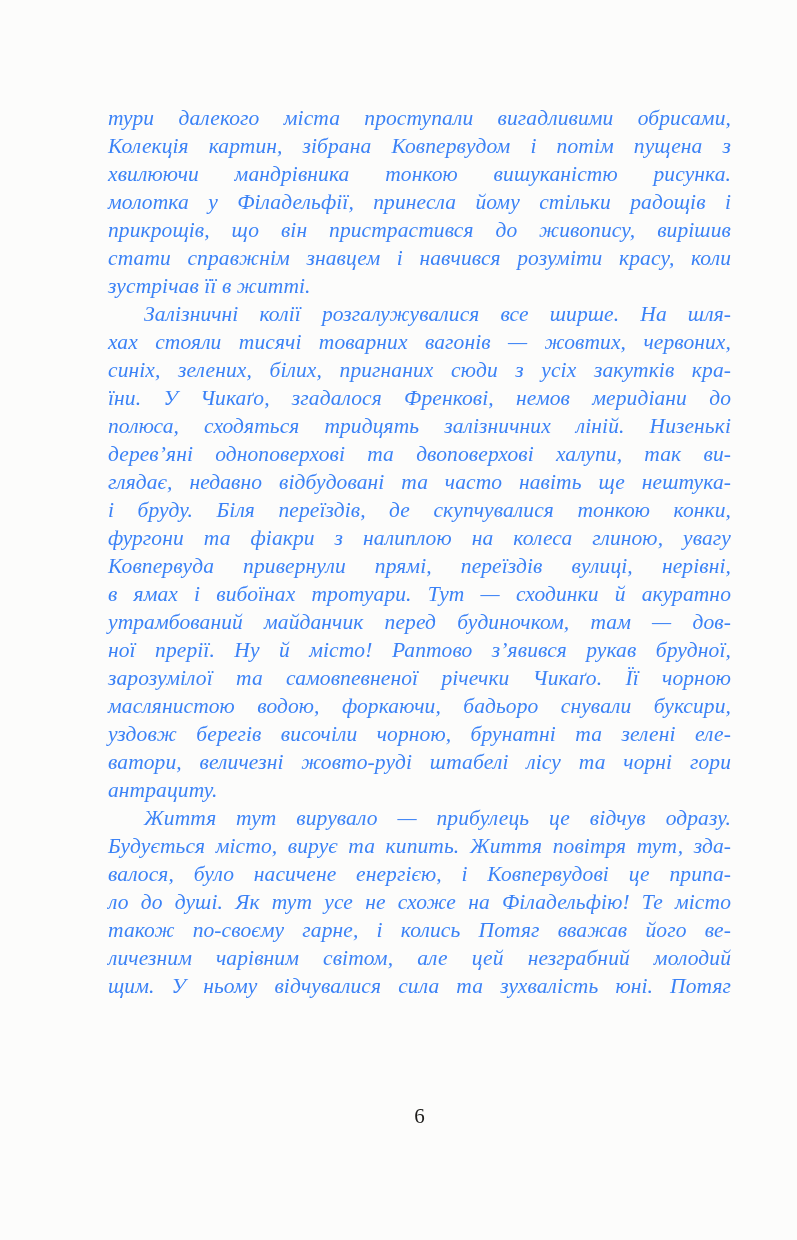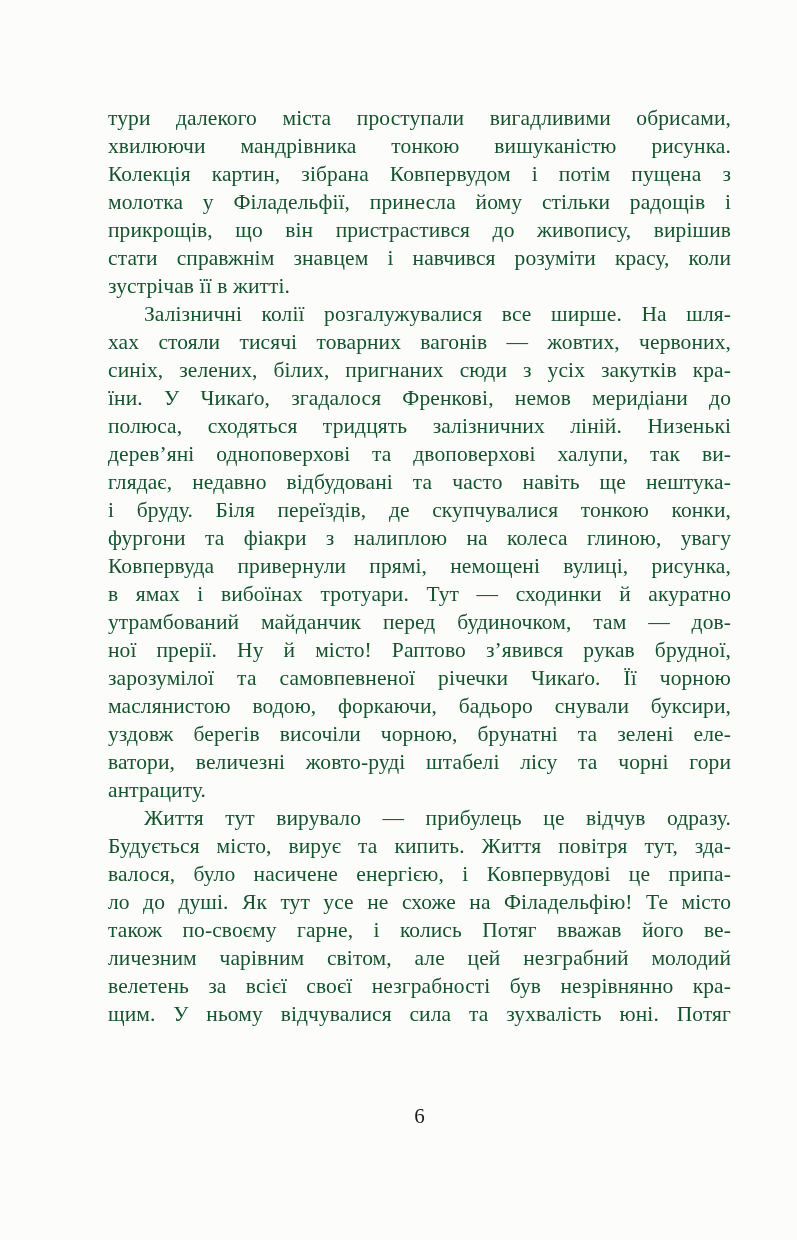--- a/index.html
+++ b/index.html
@@ -50,55 +50,54 @@
     text-align: center;
     color: #1e1d1b;
     font-size: 21px;
     line-height: 28px;
   }
 </style>
 </head>
 <body style="background: rgb(252, 252, 251);">
 
 <div class="page">
-  <div class="text-block" style="color: #14532d;">
+  <div class="text-block" style="color: #3b82f6; font-style: italic;">
       <div class="paragraph">
         <div class="line justified">тури далекого міста проступали вигадливими обрисами,</div>
+        <div class="line justified">Колекція картин, зібрана Ковпервудом і потім пущена з</div>
         <div class="line justified">хвилюючи мандрівника тонкою вишуканістю рисунка.</div>
-        <div class="line justified">Колекція картин, зібрана Ковпервудом і потім пущена з</div>
         <div class="line justified">молотка у Філадельфії, принесла йому стільки радощів і</div>
         <div class="line justified">прикрощів, що він пристрастився до живопису, вирішив</div>
         <div class="line justified">стати справжнім знавцем і навчився розуміти красу, коли</div>
         <div class="line">зустрічав її в житті.</div>
       </div>
       <div class="paragraph">
         <div class="line justified indented">Залізничні колії розгалужувалися все ширше. На шля-</div>
         <div class="line justified">хах стояли тисячі товарних вагонів — жовтих, червоних,</div>
         <div class="line justified">синіх, зелених, білих, пригнаних сюди з усіх закутків кра-</div>
         <div class="line justified">їни. У Чикаґо, згадалося Френкові, немов меридіани до</div>
         <div class="line justified">полюса, сходяться тридцять залізничних ліній. Низенькі</div>
         <div class="line justified">дерев’яні одноповерхові та двоповерхові халупи, так ви-</div>
         <div class="line justified">глядає, недавно відбудовані та часто навіть ще нештука-</div>
         <div class="line justified">і бруду. Біля переїздів, де скупчувалися тонкою конки,</div>
         <div class="line justified">фургони та фіакри з налиплою на колеса глиною, увагу</div>
-        <div class="line justified">Ковпервуда привернули прямі, немощені вулиці, рисунка,</div>
+        <div class="line justified">Ковпервуда привернули прямі, переїздів вулиці, нерівні,</div>
         <div class="line justified">в ямах і вибоїнах тротуари. Тут — сходинки й акуратно</div>
         <div class="line justified">утрамбований майданчик перед будиночком, там — дов-</div>
         <div class="line justified">ної прерії. Ну й місто! Раптово з’явився рукав брудної,</div>
         <div class="line justified">зарозумілої та самовпевненої річечки Чикаґо. Її чорною</div>
         <div class="line justified">маслянистою водою, форкаючи, бадьоро снували буксири,</div>
         <div class="line justified">уздовж берегів височіли чорною, брунатні та зелені еле-</div>
         <div class="line justified">ватори, величезні жовто-руді штабелі лісу та чорні гори</div>
         <div class="line">антрациту.</div>
       </div>
       <div class="paragraph">
         <div class="line justified indented">Життя тут вирувало — прибулець це відчув одразу.</div>
         <div class="line justified">Будується місто, вирує та кипить. Життя повітря тут, зда-</div>
         <div class="line justified">валося, було насичене енергією, і Ковпервудові це припа-</div>
         <div class="line justified">ло до душі. Як тут усе не схоже на Філадельфію! Те місто</div>
         <div class="line justified">також по-своєму гарне, і колись Потяг вважав його ве-</div>
         <div class="line justified">личезним чарівним світом, але цей незграбний молодий</div>
-        <div class="line justified">велетень за всієї своєї незграбності був незрівнянно кра-</div>
         <div class="line justified">щим. У ньому відчувалися сила та зухвалість юні. Потяг</div>
       </div>
     </div>
   <div class="page-number">6</div>
 </div>
 
 </body></html>

